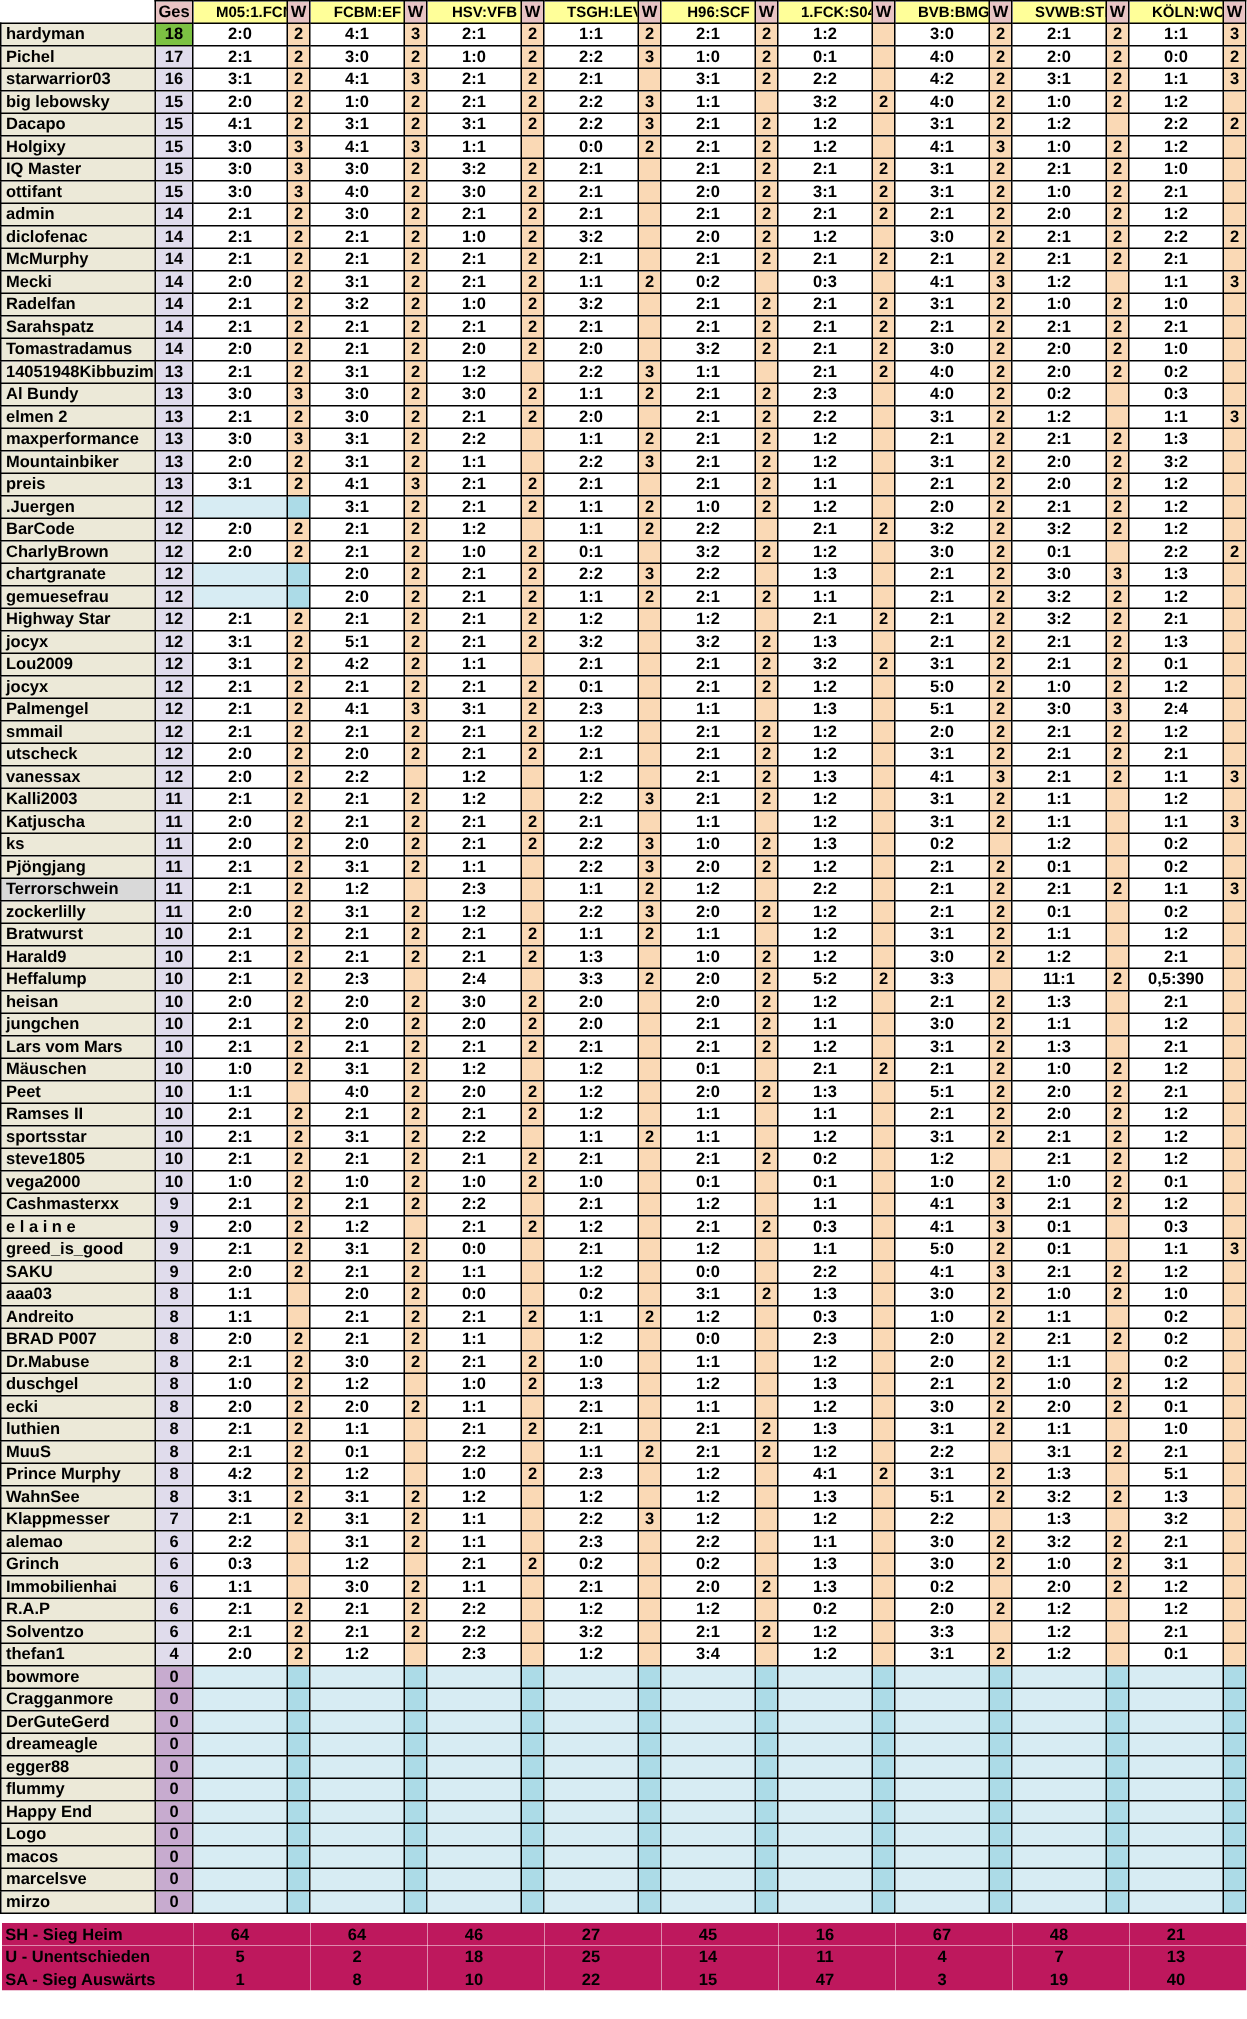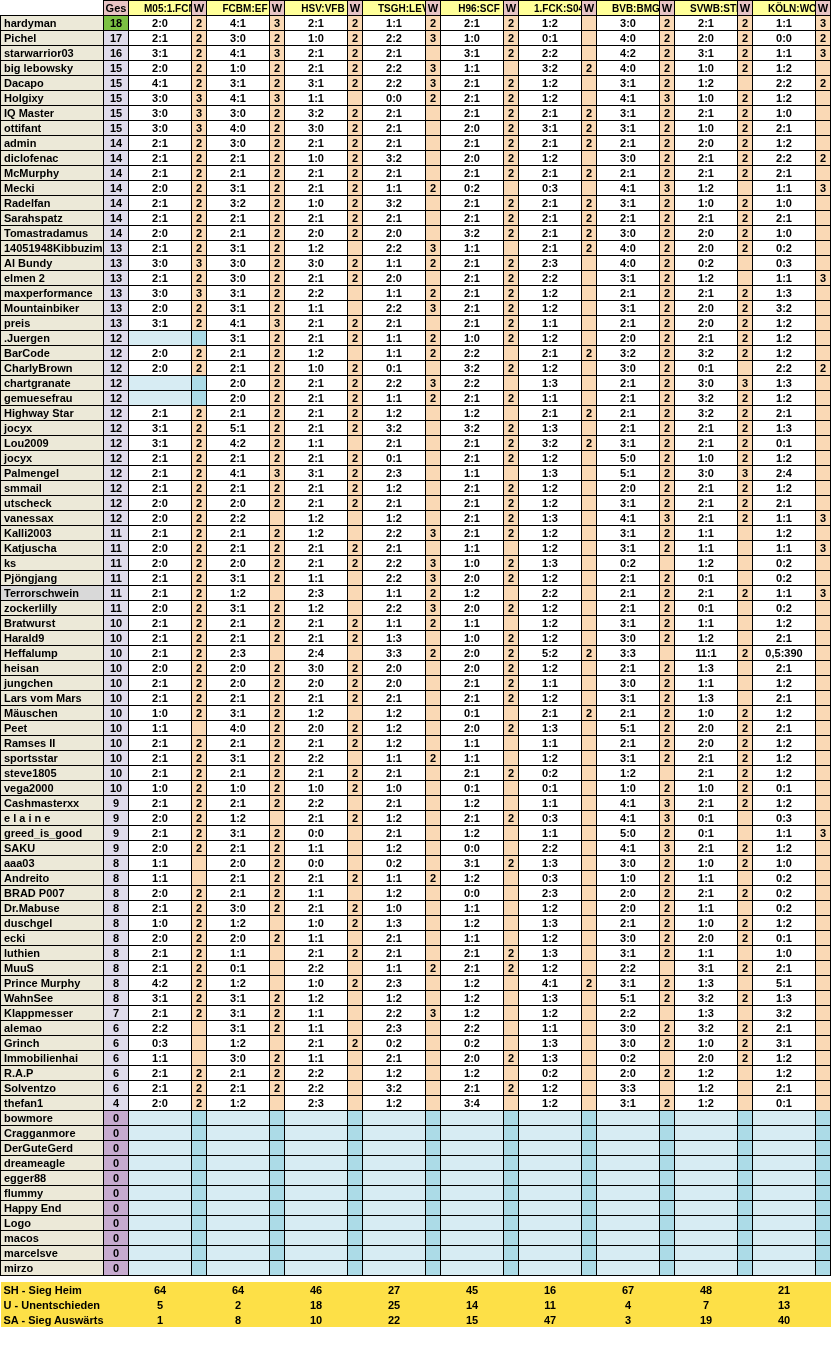--- a/index.html
+++ b/index.html
@@ -20,21 +20,21 @@
   td.name{background:var(--nameBg);text-align:left;padding-left:3px;font-size:11px;}
   td.name.sel{background:var(--selectedName);}
   td.ges{background:var(--gesBg);}
   td.ges.green{background:var(--leaderGreen);}
   td.ges.zero{background:var(--gesZeroBg);}
   td.tip{background:#fff;}
   td.w{background:var(--wBg);}
   td.tip.notip{background:var(--noTipBg);}
   td.w.now{background:var(--noWBg);}
   tr.spacer td{border:none;height:6px;background:#fff;padding:0;}
-  tr.frow td{border:none;background:#fde047;height:15px;}
+  tr.frow td{border:none;background:#be185d;height:15px;}
   td.flabel{text-align:left;padding-left:3px;}
 </style>
 </head>
 <body>
 
 <table>
   <colgroup id="cols">
       <col style="width:103px">
       <col style="width:25px">
       <col style="width:63px">

